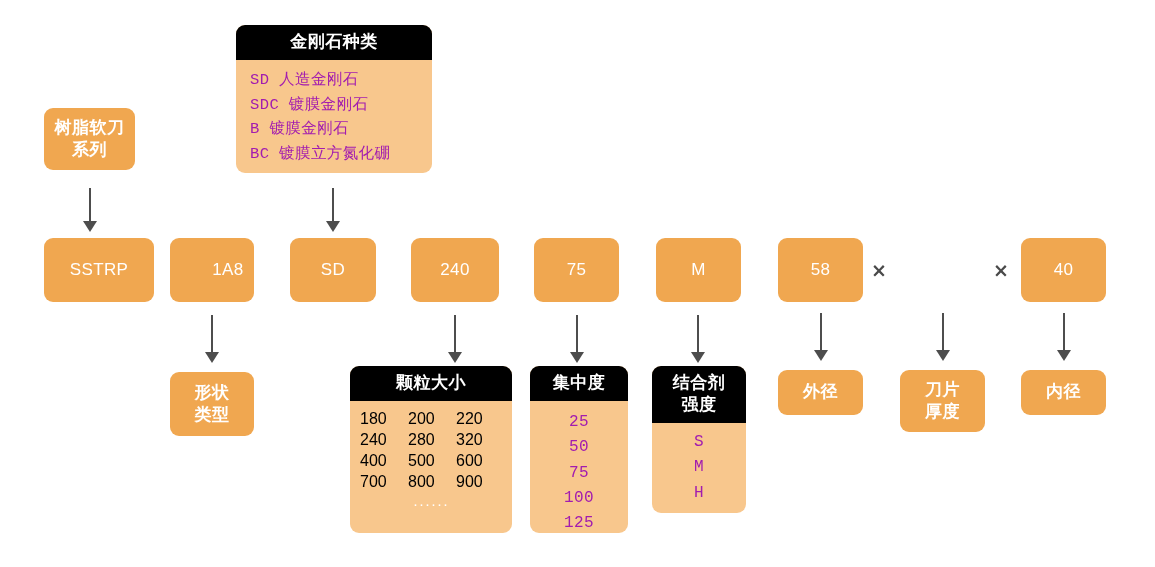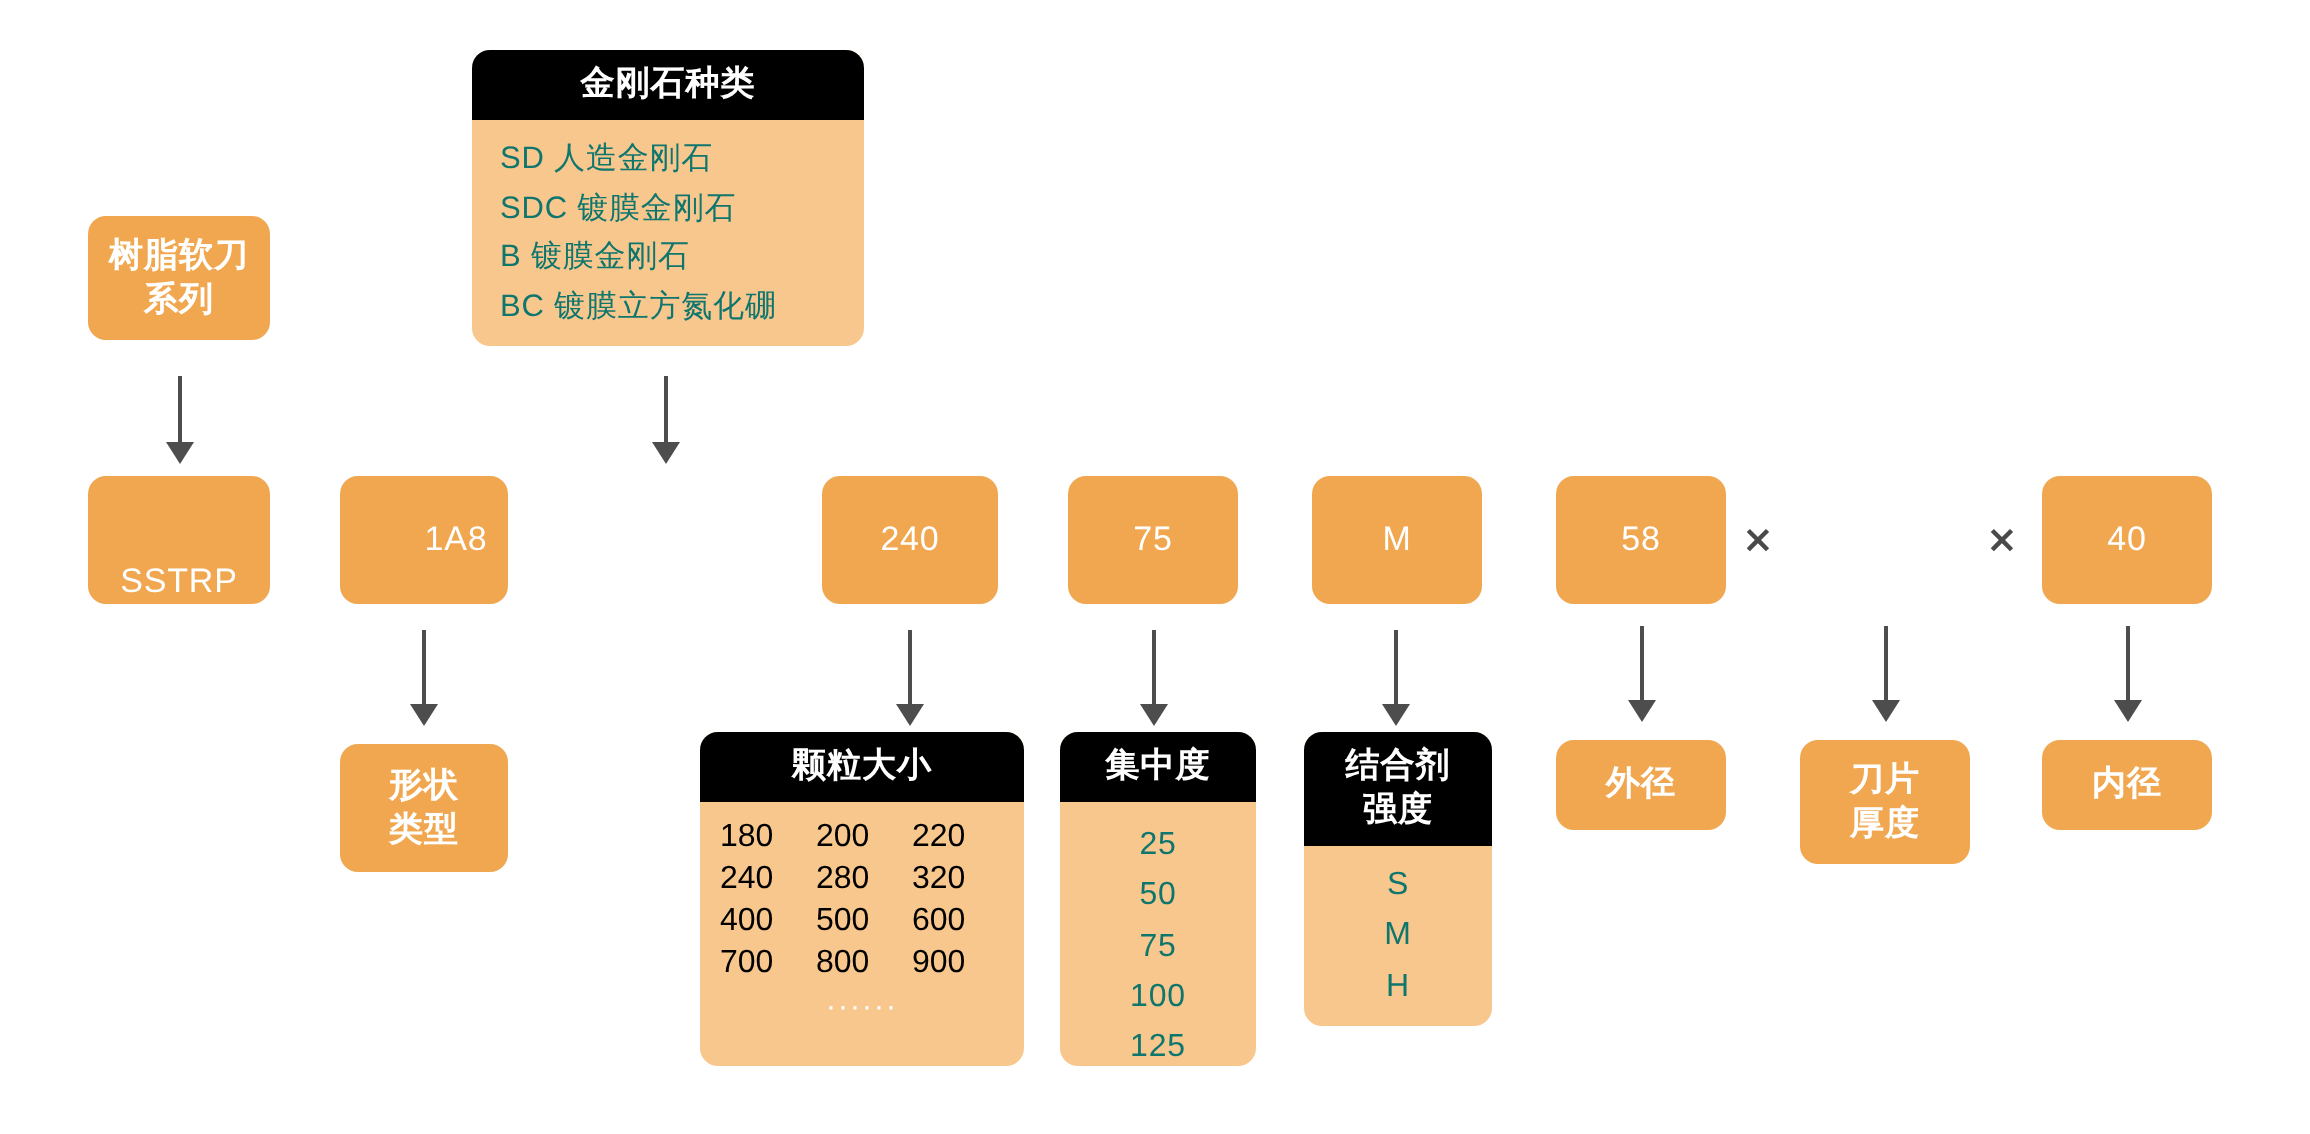--- a/index.html
+++ b/index.html
@@ -53,26 +53,27 @@
     background: #000000;
     color: #fff;
     font-weight: bold;
     font-size: 17px;
     text-align: center;
     line-height: 1.3;
     padding: 6px 4px 7px;
     letter-spacing: .5px;
   }
   .panel-body {
-    color: #0f766e;
+    color: #a21caf;
     font-size: 16px;
     text-align: center;
     padding: 8px 6px 10px;
     line-height: 1.55;
     letter-spacing: .4px;
+    font-family: Liberation Mono, monospace;
   }
   .grid3 {
     display: grid;
     grid-template-columns: 1fr 1fr 1fr;
     row-gap: 3px;
     column-gap: 2px;
     padding: 9px 10px 2px;
   }
   .grid3 span { display: block; }
   .ellipsis {
@@ -136,25 +137,28 @@
 
   <div class="arrow" style="left:82px; top:188px; height:44px;">
     <div class="shaft"></div>
     <div class="head"></div>
   </div>
   <div class="arrow" style="left:325px; top:188px; height:44px;">
     <div class="shaft"></div>
     <div class="head"></div>
   </div>
 
-  <div class="box solid code-box" style="left:44px; top:238px; width:91px; height:64px;justify-content:flex-end;">
+  <div class="box solid code-box" style="left:44px; top:238px; width:110px; height:64px;">
     <span>SSTRP</span>
   </div>
   <div class="box solid code-box" style="left:170px; top:238px; width:84px; height:64px;padding-left:32px;">
     <span>1A8</span>
+  </div>
+  <div class="box solid code-box" style="left:290px; top:238px; width:86px; height:64px;">
+    <span>SD</span>
   </div>
   <div class="box solid code-box" style="left:411px; top:238px; width:88px; height:64px;">
     <span>240</span>
   </div>
   <div class="box solid code-box" style="left:534px; top:238px; width:85px; height:64px;">
     <span>75</span>
   </div>
   <div class="box solid code-box" style="left:656px; top:238px; width:85px; height:64px;">
     <span>M</span>
   </div>

